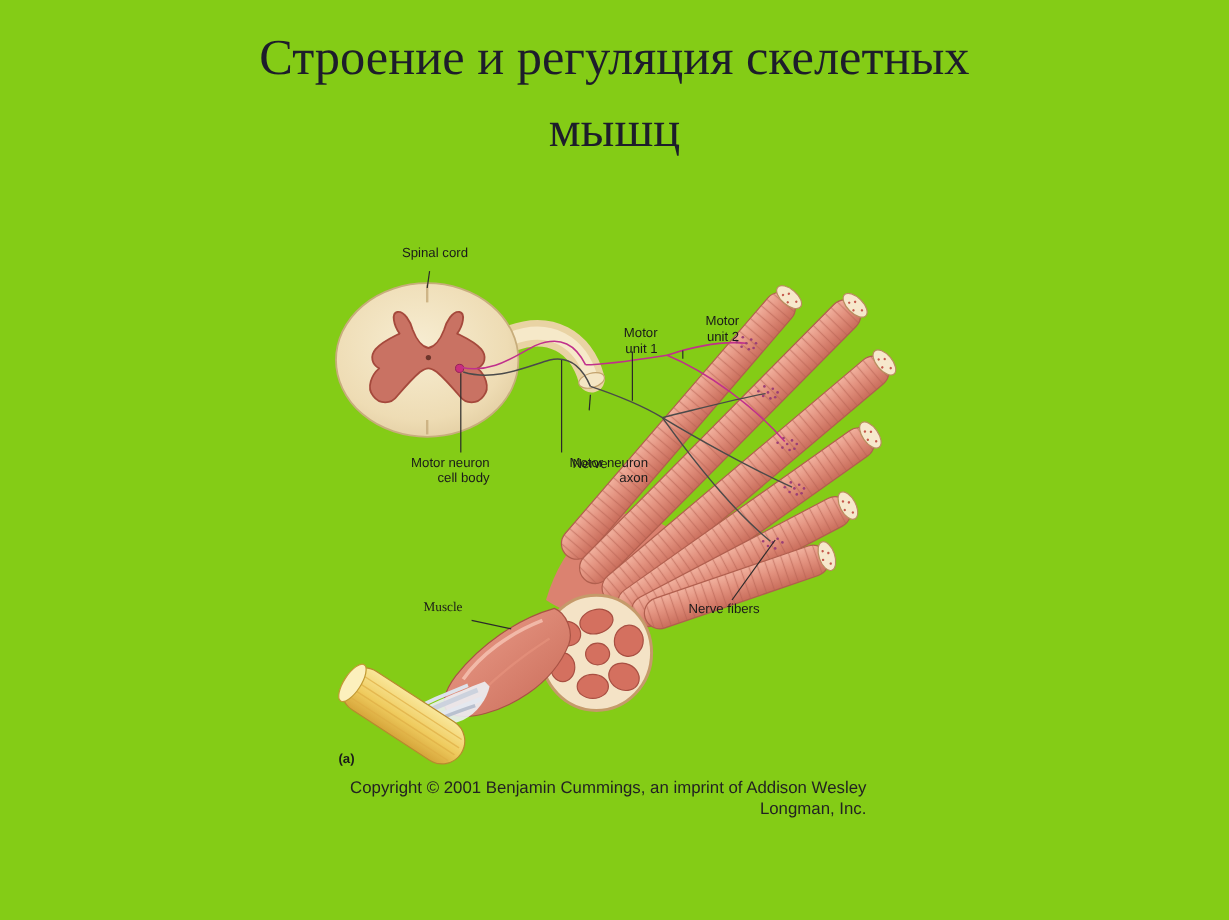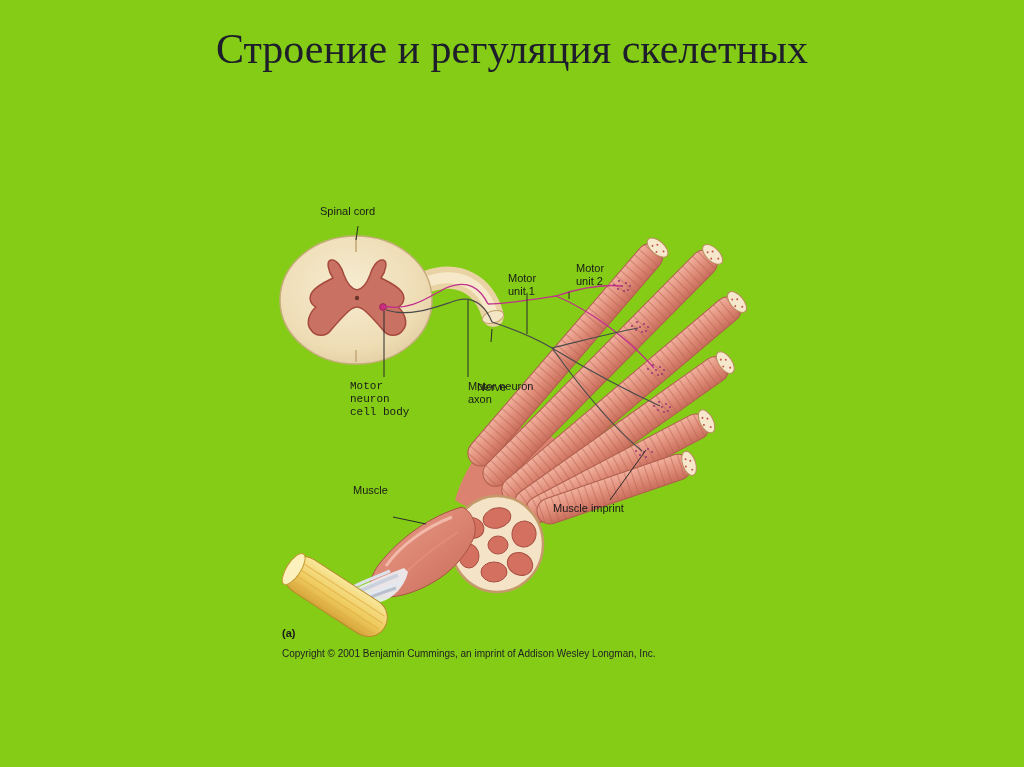--- a/index.html
+++ b/index.html
@@ -1,33 +1,34 @@
 <!DOCTYPE html>
 <html><head>
 <meta charset="utf-8">
 <style>
   html,body{margin:0;padding:0;background:#fff;}
   .slide{position:relative;width:1024px;height:767px;background:#84cc16;overflow:hidden;
          font-family:"Liberation Sans","DejaVu Sans",sans-serif;}
   .title{position:absolute;top:20px;left:0;right:0;text-align:center;
          font-family:"Liberation Serif","DejaVu Serif",serif;font-weight:400;
          color:#1d1d2b;font-size:42px;line-height:1.42;z-index:2;}
-  .diagram{position:absolute;inset:0;}
+  .diagram{position:absolute;inset:0;text-align:right;}
   .diagram svg{position:absolute;left:0;top:0;z-index:1;}
   .lbl{position:absolute;font-size:11px;line-height:1.18;color:#1a1a1a;z-index:2;}
-  .lbl.small{font-size:10px;color:#222;}
+  .lbl.small{font-size:14px;color:#222;}
   .lbl.bold{font-weight:bold;}
 </style>
 </head>
 <body>
 
 <div class="slide">
 
   <div class="title">
     <div>Строение и регуляция скелетных</div>
+    <div>мышц</div>
   </div>
 
   <div class="diagram">
 
     <svg width="1024" height="767" viewBox="0 0 1024 767">
       <defs>
         <radialGradient id="cordGrad" cx="45%" cy="40%" r="70%">
           <stop offset="0%" stop-color="#f7edd2"></stop>
           <stop offset="70%" stop-color="#eedcb4"></stop>
           <stop offset="100%" stop-color="#dfc99c"></stop>
@@ -258,21 +259,21 @@
         <line x1="468" y1="377" x2="468" y2="300"></line>
         <line x1="393" y1="517" x2="426" y2="524"></line>
         <line x1="610" y1="500" x2="646" y2="450"></line>
       </g>
     </svg>
 
     <div class="lbl" style="left:320px;top:205px;width:70px;">Spinal cord</div>
     <div class="lbl" style="left:508px;top:272px;width:40px;">Motor unit 1</div>
     <div class="lbl" style="left:552px;top:262px;width:40px;margin-left:24px;">Motor unit 2</div>
     <div class="lbl" style="left:477px;top:344px;margin-top:37px;">Nerve</div>
-    <div class="lbl" style="left:350px;top:380px;width:72px;font-family:Liberation Mono, monospace;">Motor neuron cell body</div>
+    <div class="lbl" style="left:336px;top:380px;width:72px;">Motor neuron cell body</div>
     <div class="lbl" style="left:432px;top:380px;width:72px;margin-left:36px;">Motor neuron axon</div>
-    <div class="lbl" style="left:353px;top:484px;">Muscle</div>
-    <div class="lbl" style="left:553px;top:502px;width:80px;">Muscle imprint</div>
+    <div class="lbl" style="left:353px;top:500px;font-family:Liberation Serif, serif;">Muscle</div>
+    <div class="lbl" style="left:553px;top:502px;width:80px;">Nerve fibers</div>
     <div class="lbl bold" style="left:282px;top:627px;">(a)</div>
     <div class="lbl small" style="left:282px;top:648px;width:440px;">Copyright © 2001 Benjamin Cummings, an imprint of Addison Wesley Longman, Inc.</div>
   </div>
 
 </div>
 
 </body></html>

